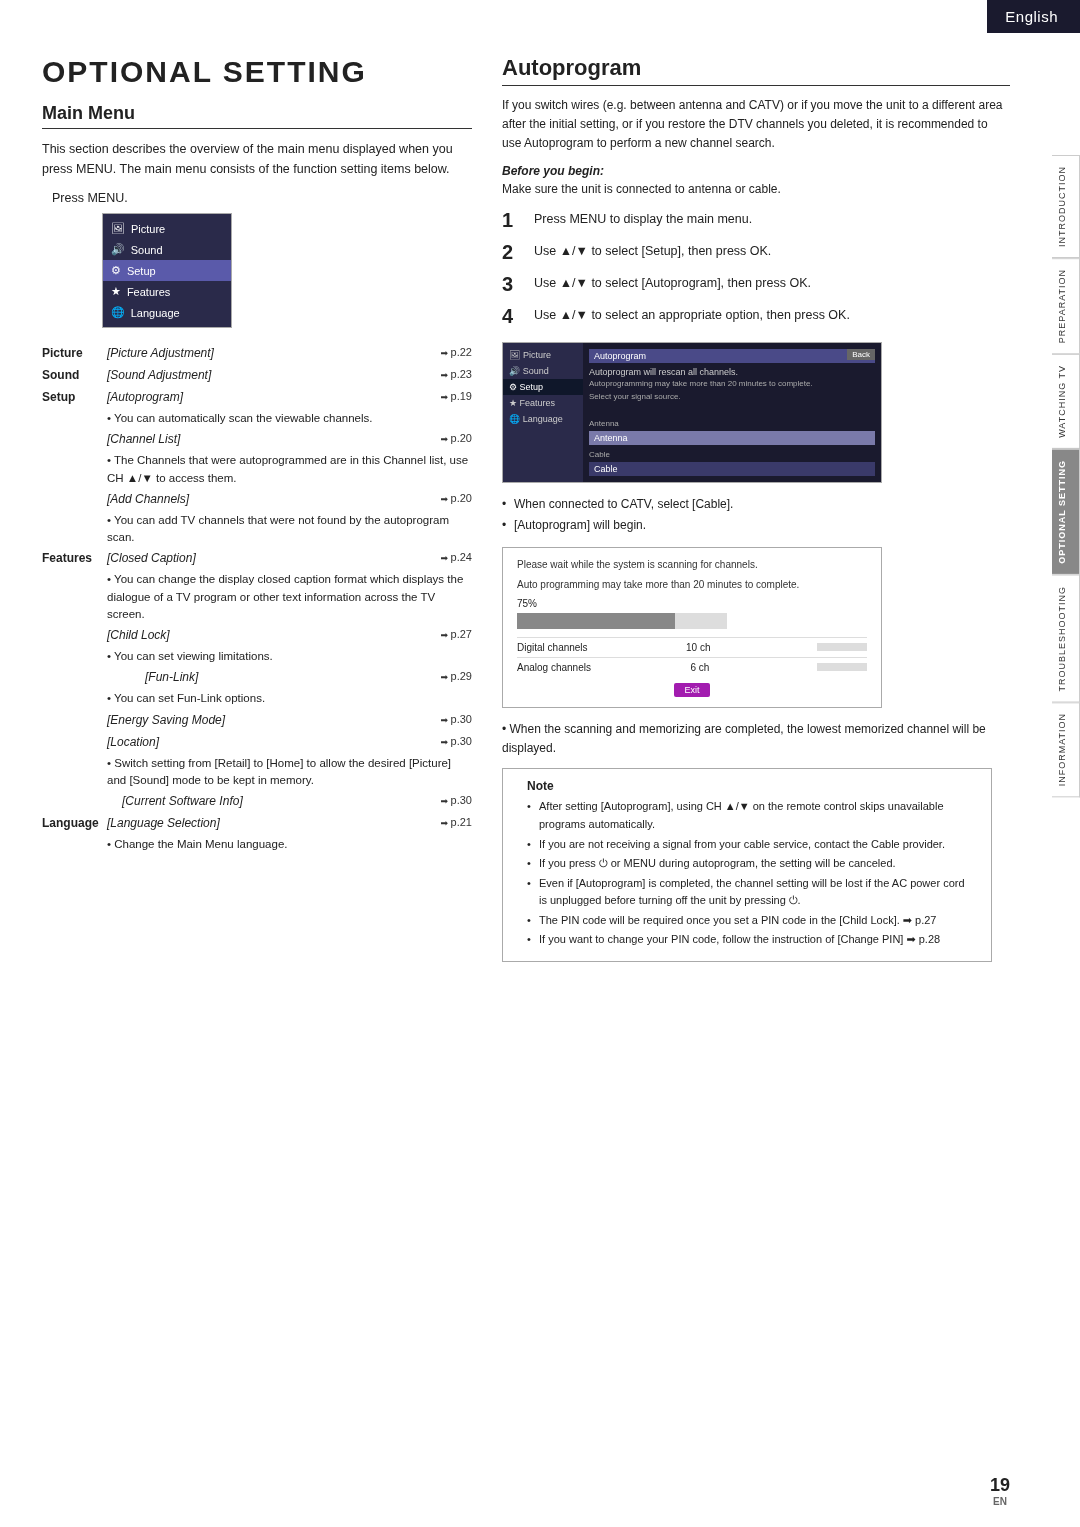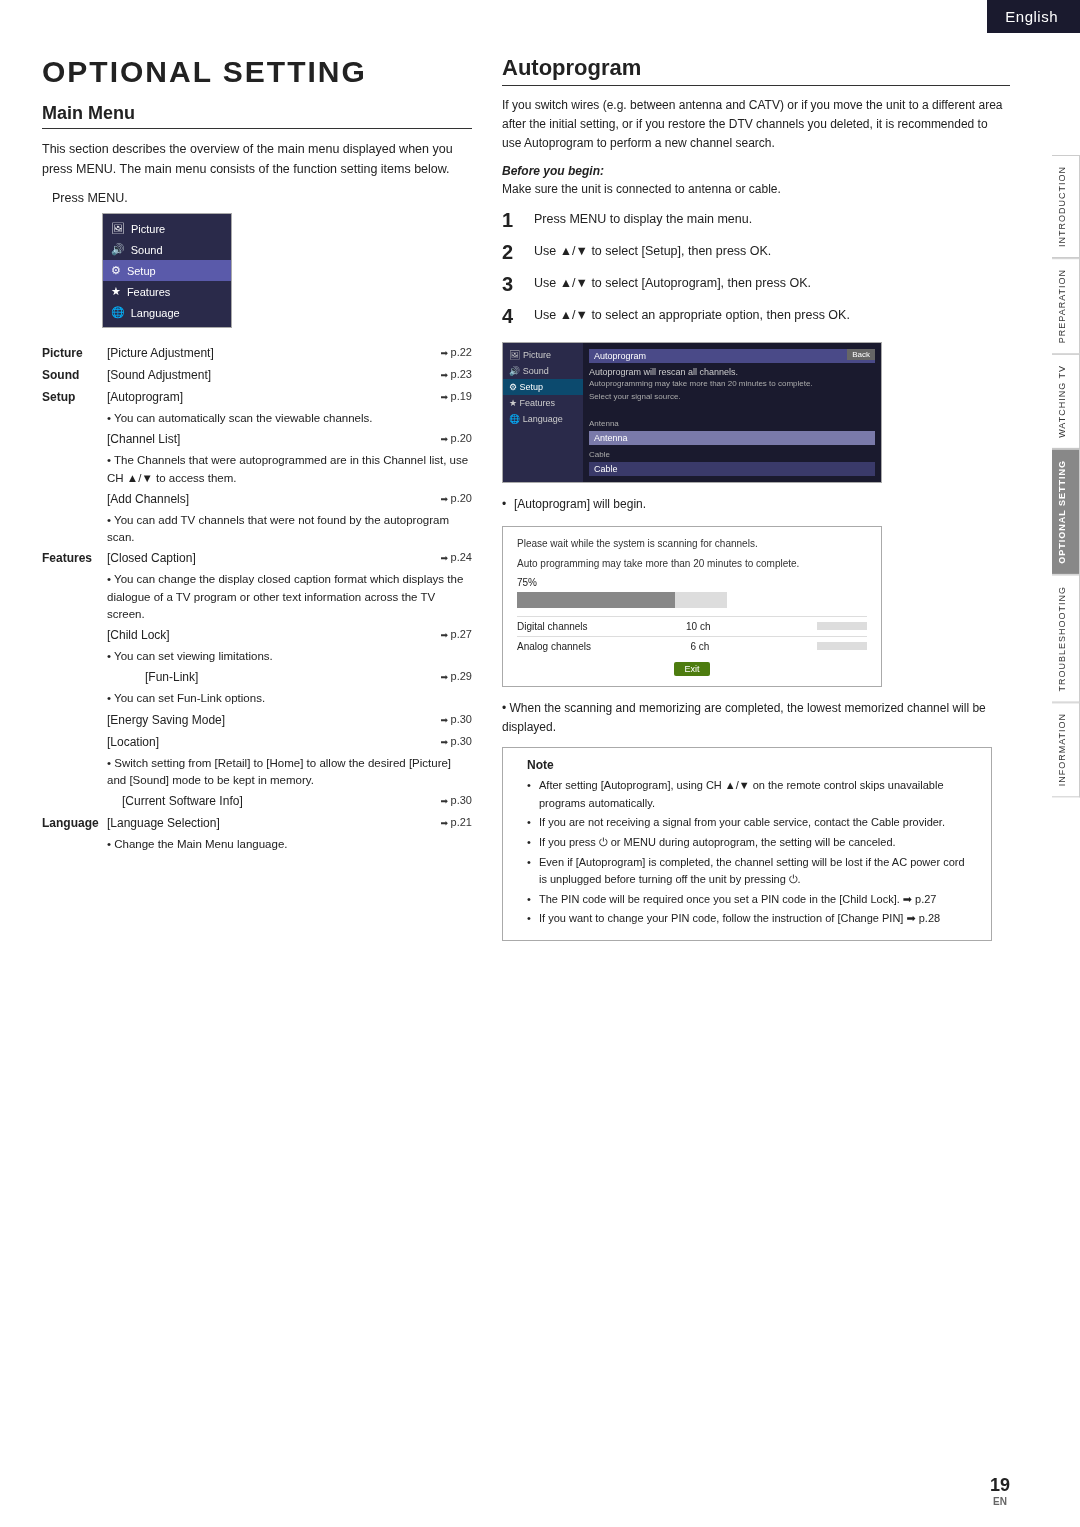--- a/index.html
+++ b/index.html
@@ -126,20 +126,21 @@
       line-height: 1.5;
     }
     .menu-row .label {
       font-weight: bold;
       width: 65px;
       flex-shrink: 0;
       font-size: 12px;
     }
     .menu-row .content {
       flex: 1;
+      font-style: italic;
     }
     .menu-row .page-ref {
       width: 55px;
       text-align: right;
       font-size: 11px;
       color: #333;
       flex-shrink: 0;
     }
 
     .sub-item {
@@ -225,21 +226,21 @@
     }
     .ap-menu-item {
       display: flex;
       align-items: center;
       padding: 3px 6px;
       color: #ccc;
       font-size: 9px;
       gap: 4px;
     }
     .ap-menu-item.active {
-      background: #0c4a6e;
+      background: #0f172a;
       color: #fff;
     }
     .ap-content-right {
       flex: 1;
       background: #1a1a2e;
       padding: 6px;
       position: relative;
     }
     .ap-title-bar {
       background: #4a4a88;
@@ -335,21 +336,21 @@
       background: #ddd;
       margin-left: 8px;
       display: inline-block;
     }
     .exit-btn {
       display: flex;
       justify-content: center;
       margin-top: 6px;
     }
     .exit-icon {
-      background: #4d7c0f;
+      background: #a21caf;
       color: #fff;
       font-size: 9px;
       padding: 2px 10px;
       border-radius: 2px;
     }
 
     .scanning-result-text {
       font-size: 12px;
       line-height: 1.6;
       margin-bottom: 10px;
@@ -599,20 +600,21 @@
         <div class="ap-antenna-cable">
           <div style="color:#aaa;font-size:8px;">Antenna</div>
           <div class="ap-option highlighted">Antenna</div>
           <div style="color:#aaa;font-size:8px;margin-top:2px;">Cable</div>
           <div class="ap-option">Cable</div>
         </div>
       </div>
     </div>
 
     <ul class="bullet-list">
+      <li>When connected to CATV, select [Cable].</li>
       <li>[Autoprogram] will begin.</li>
     </ul>
 
     <div class="progress-mockup">
       <div class="progress-text">Please wait while the system is scanning for channels.</div>
       <div class="progress-text">Auto programming may take more than 20 minutes to complete.</div>
       <div class="progress-pct">75%</div>
       <div class="progress-bar-wrap">
         <div class="progress-bar-fill"></div>
       </div>

